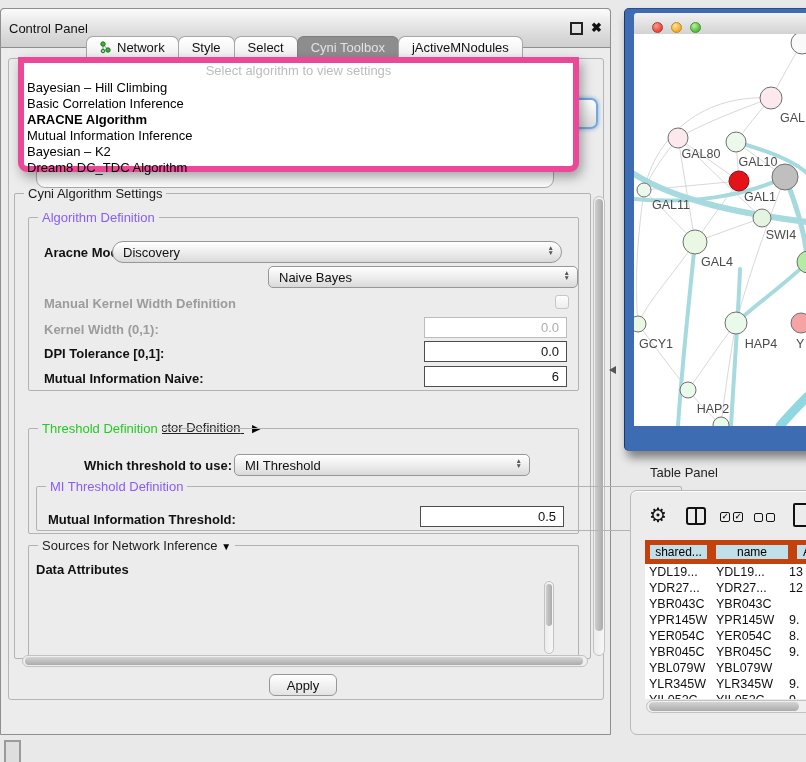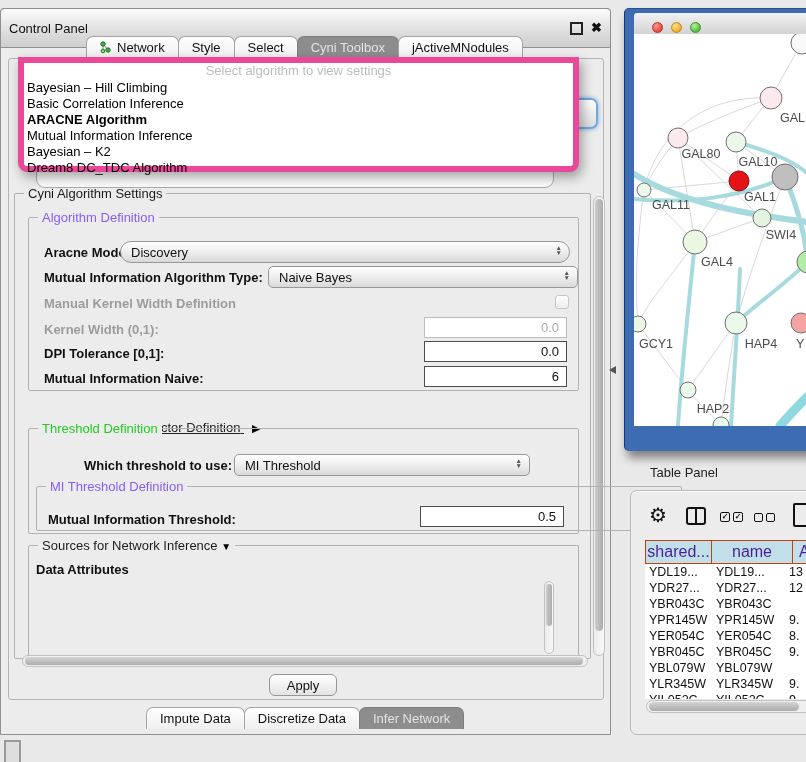--- a/index.html
+++ b/index.html
@@ -114,22 +114,22 @@
   .colsicon{position:absolute;left:686px;top:507px;width:20px;height:18px;border:2px solid #111;
       border-radius:3px;box-sizing:border-box;}
   .colsicon:before{content:"";position:absolute;left:7px;top:0;bottom:0;width:2px;background:#111;}
   .cbpair{position:absolute;display:flex;gap:3px;}
   .cbp{width:10px;height:10px;border:1.5px solid #111;border-radius:2px;box-sizing:border-box;
       font-size:8px;line-height:8px;font-weight:bold;color:#111;text-align:center;}
   .docicon{position:absolute;left:793px;top:503px;width:20px;height:24px;border:2px solid #111;
       border-radius:2px;box-sizing:border-box;background:#ececec;}
 
   .thead{position:absolute;left:645px;top:540px;display:flex;}
-  .th{height:24px;box-sizing:border-box;background:#c0dfe9;border:1px solid #c2410c;margin-right:-1px;
-      font-size:16px;color:#4c1d95;display:flex;align-items:center;justify-content:center;}
+  .th{height:24px;box-sizing:border-box;background:#c0dfe9;border:5px solid #c2410c;margin-right:-1px;
+      font-size:12px;color:#000000;display:flex;align-items:center;justify-content:center;}
   .tbody{position:absolute;left:645px;top:564px;width:206px;height:135px;overflow:hidden;background:#fff;}
   .trow{display:flex;height:16px;}
   .td{box-sizing:border-box;font-size:12.5px;color:#111;padding-left:4px;white-space:nowrap;
       overflow:hidden;line-height:16px;}
 </style>
 </head>
 <body>
 
 <div id="app">
 
@@ -189,25 +189,24 @@
     <span class="legend lg-black">Cyni Algorithm Settings</span>
   </div>
   <div class="vscroll" style="left:593px;top:196px;width:12px;height:460px;">
     <span class="vthumb" style="top:2px;height:432px;"></span>
   </div>
 
   <div class="group" style="left:28px;top:217px;width:551px;height:174px;">
     <span class="legend lg-blue">Algorithm Definition</span>
   </div>
   <span class="lbl" style="left:44px;top:245px;">Aracne Mode:</span>
-  <div class="combo" style="left:120px;top:241px;width:450px;border-radius:11px;">
+  <div class="combo" style="left:112px;top:241px;width:450px;border-radius:11px;">
     <span>Discovery</span>
     <span class="stepper">▲<br>▼</span>
   </div>
-  <span class="lbl" style="left:44px;top:270px;">Mutual Information Algorithm Type:</span>
   <div class="combo" style="left:268px;top:266px;width:310px;">
     <span>Naive Bayes</span>
     <span class="stepper">▲<br>▼</span>
   </div>
   <span class="lbl dis" style="left:44px;top:296px;">Manual Kernel Width Definition</span>
   <span class="cb" style="left:555px;top:295px;"></span>
   <span class="lbl dis" style="left:44px;top:322px;">Kernel Width (0,1):</span>
   <div class="num-input dis" style="left:424px;top:317px;width:143px;">
     <span>0.0</span>
   </div>
@@ -252,31 +251,20 @@
     <span class="vthumb" style="top:2px;height:42px;"></span>
   </div>
   <div class="hscroll" style="left:22px;top:655px;width:566px;height:12px;">
     <span class="hthumb" style="left:2px;width:558px;"></span>
   </div>
 
   <div class="btn" style="left:269px;top:674px;width:68px;height:22px;">
     <span>Apply</span>
   </div>
 
-  <div class="bottom-tabbar">
-    <div class="tab">
-      <span>Impute Data</span>
-    </div>
-    <div class="tab">
-      <span>Discretize Data</span>
-    </div>
-    <div class="tab selected">
-      <span>Infer Network</span>
-    </div>
-  </div>
 
   <div class="mini-widget"></div>
   <div class="cursor"></div>
 
   <div class="netwin">
     <div class="net-titlebar">
       <span class="light red"></span>
       <span class="light yellow"></span>
       <span class="light green"></span>
     </div>

